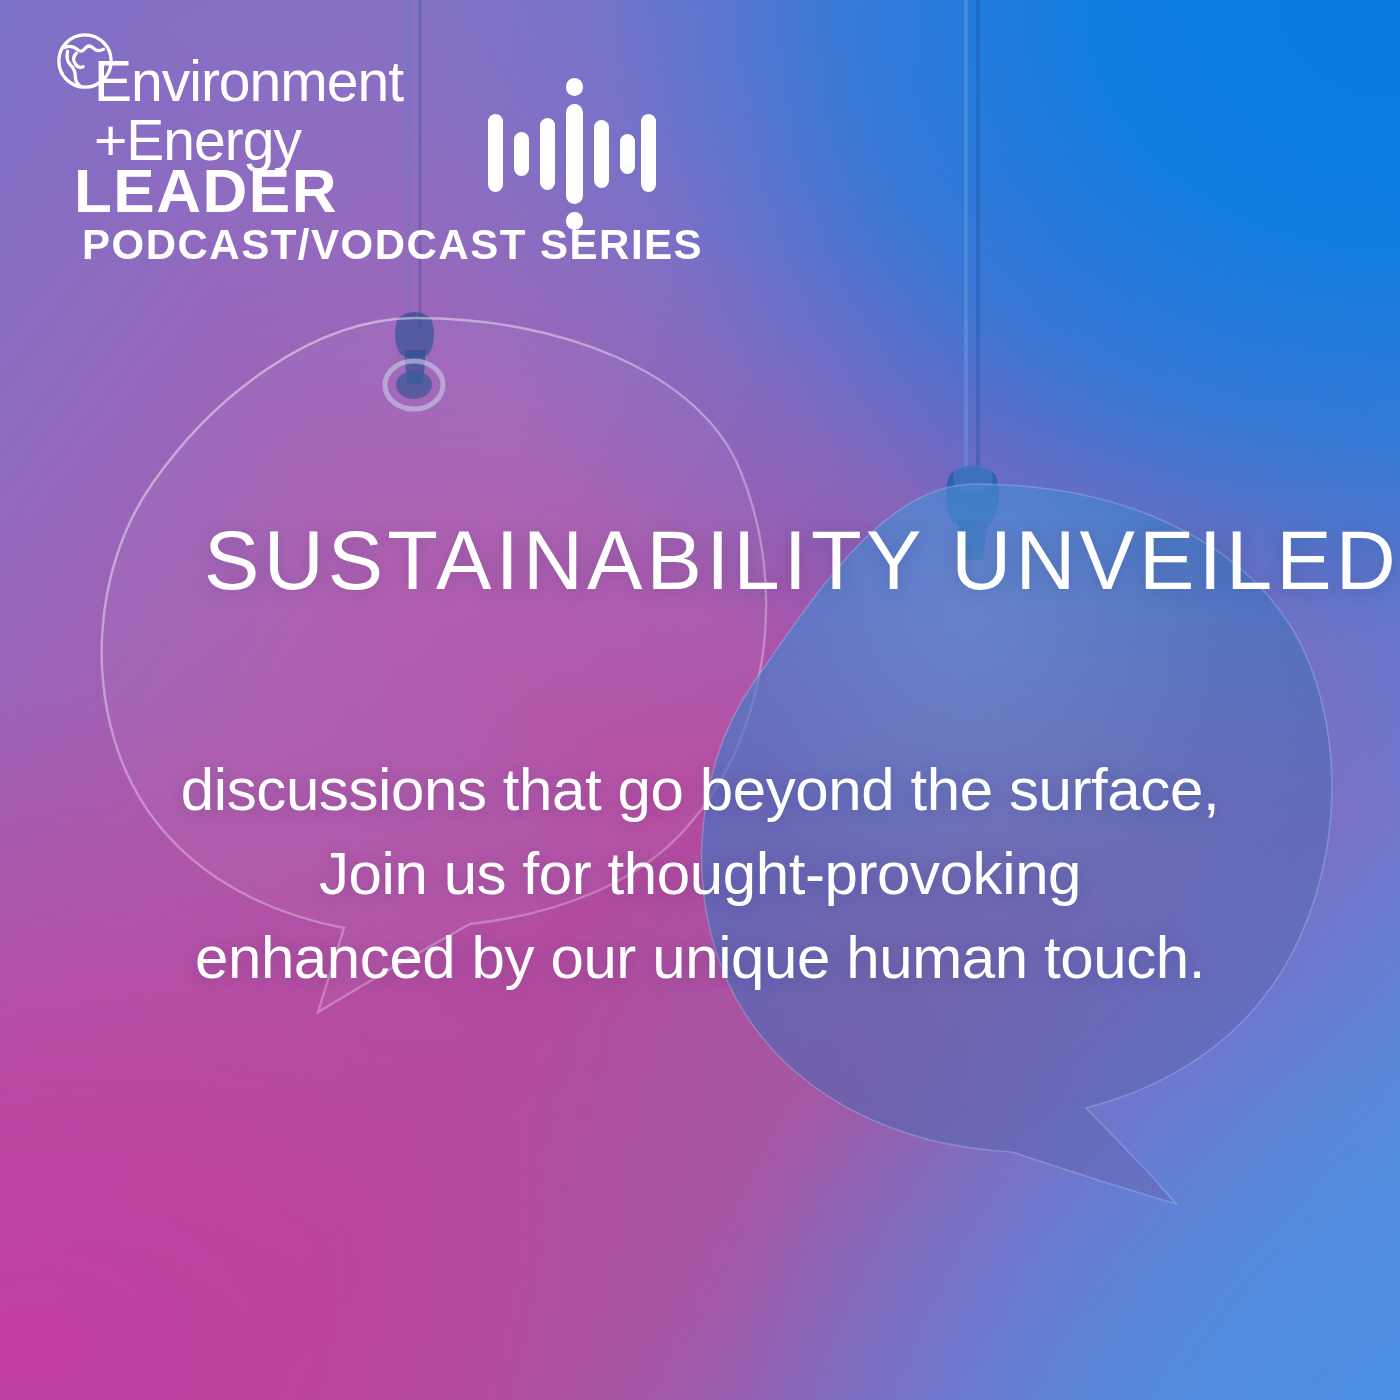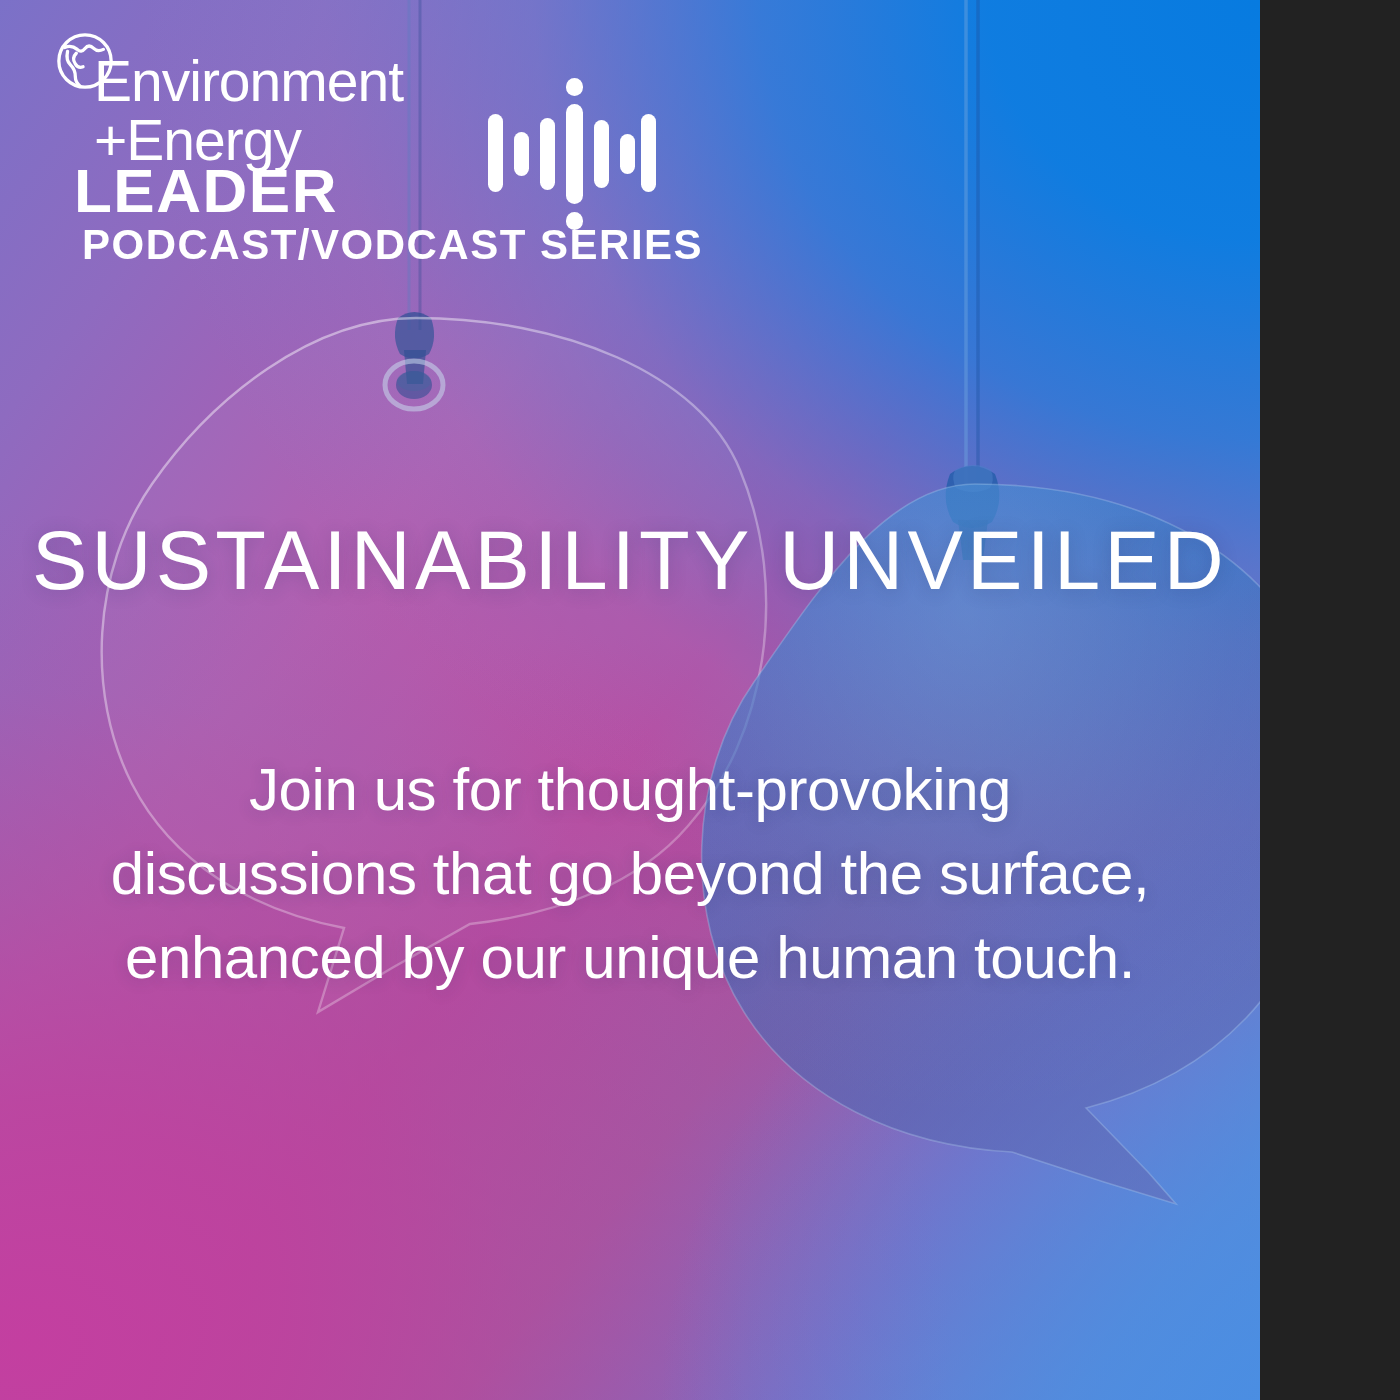--- a/index.html
+++ b/index.html
@@ -3,21 +3,21 @@
 <meta charset="utf-8">
 <style>
   html, body {
     margin: 0;
     padding: 0;
     background: #222;
   }
 
   #canvas {
     position: relative;
-    width: 1260px;
+    width: 1400px;
     height: 1400px;
     overflow: hidden;
     font-family: "Liberation Sans", sans-serif;
     background: #0A7CE0;
   }
 
   
   .bg-base {
     position: absolute;
     inset: 0;
@@ -142,21 +142,21 @@
     width: 170px;
     height: 155px;
   }
 
   
   .main-title {
     position: absolute;
     left: 0;
     right: 0;
     top: 519px;
-    text-align: center;
+    text-align: right;
     font-size: 83px;
     font-weight: 300;
     color: #ffffff;
     letter-spacing: 4.2px;
     line-height: 1;
     white-space: nowrap;
     text-shadow: 0 2px 18px rgba(30,40,90,0.22);
   }
 
   
@@ -315,18 +315,18 @@
           <rect x="80" y="2" width="17" height="18" rx="8.5"></rect>
           <rect x="80" y="136" width="17" height="18" rx="8.5"></rect>
         </g>
       </svg>
     </div>
   </div>
 
   <div class="main-title">SUSTAINABILITY UNVEILED</div>
 
   <div class="body-copy">
+    <span class="line">discussions that go beyond the surface,</span>
     <span class="line">Join us for thought-provoking</span>
-    <span class="line">discussions that go beyond the surface,</span>
     <span class="line">enhanced by our unique human touch.</span>
   </div>
 
 </div>
 
 </body></html>

